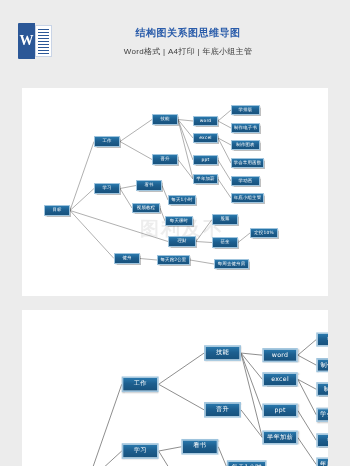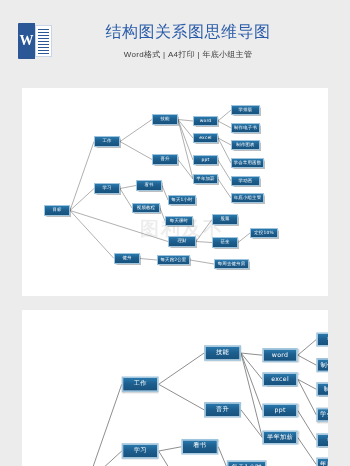--- a/index.html
+++ b/index.html
@@ -66,22 +66,22 @@
     background: #2b5797;
     margin-bottom: 2px;
   }
   .header-text {
     flex: 1 1 auto;
     text-align: center;
     padding-right: 34px;
   }
   .title {
     color: #2a5caa;
-    font-size: 16px;
-    font-weight: normal;
+    font-size: 10px;
+    font-weight: bold;
     letter-spacing: 0.5px;
     margin-bottom: 6px;
   }
   .subtitle {
     color: #3c3c3c;
     font-size: 8px;
     letter-spacing: 0.3px;
   }
 
   

